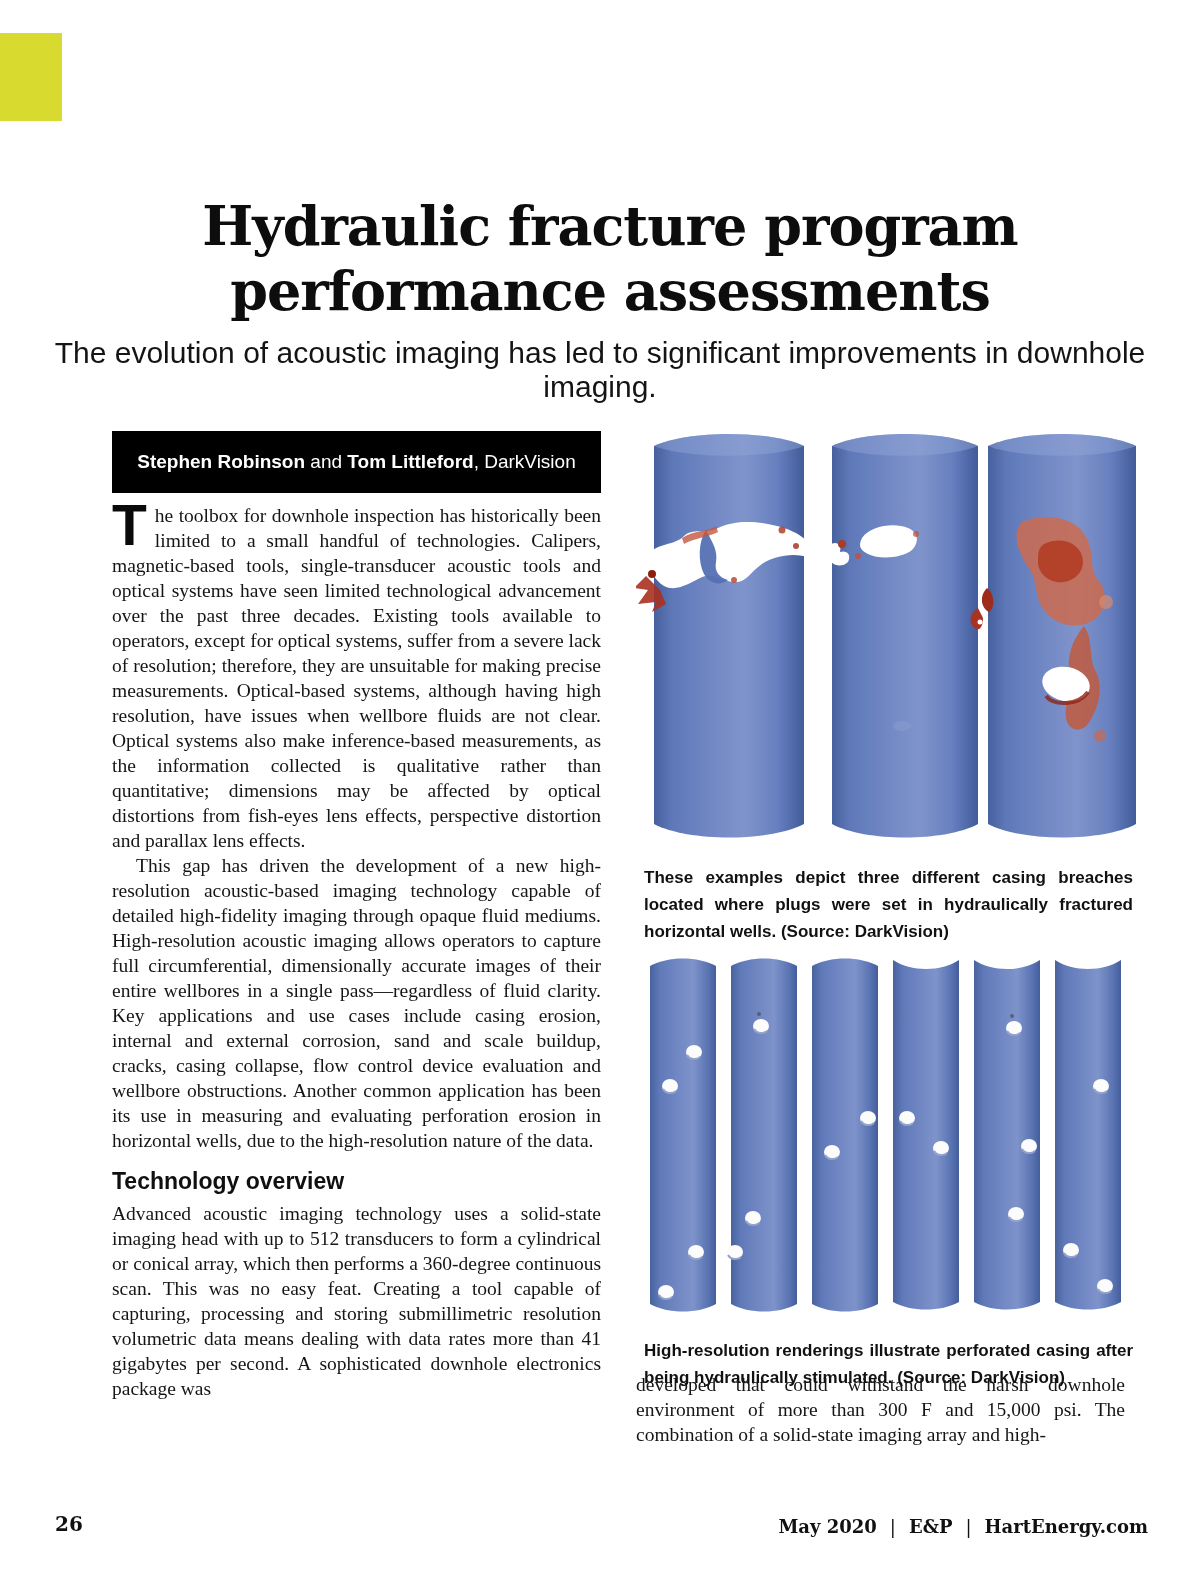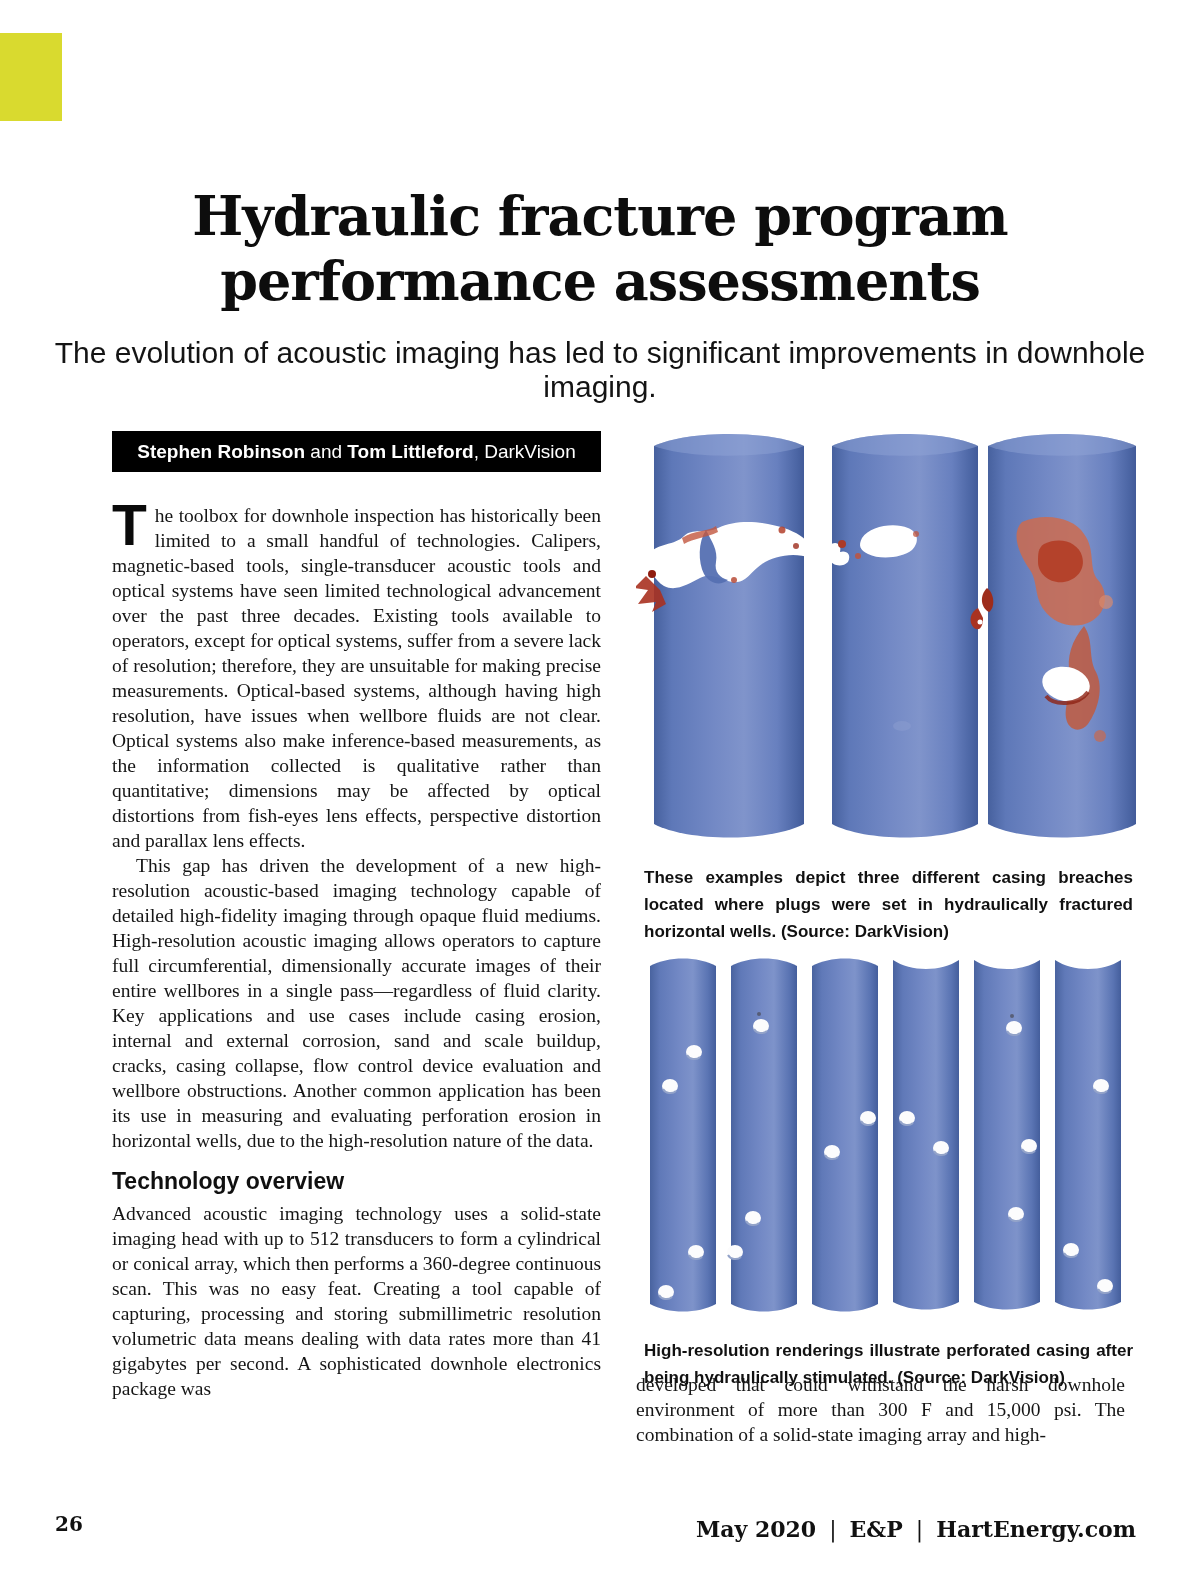--- a/index.html
+++ b/index.html
@@ -7,28 +7,28 @@
     position:relative; width:1200px; height:1575px; margin:0 auto;
     background:#ffffff; overflow:hidden;
     font-family:"Liberation Serif", serif; color:#151515;
   }
   
   .kicker-square { position:absolute; left:0; top:33px; width:62px; height:88px; background:#d9da2f; }
   .kicker { position:absolute; left:79px; top:56px; font-family:"Liberation Sans", sans-serif; }
   .kicker-l1 { font-weight:700; font-size:22px; letter-spacing:.5px; color:#1b1b1b; }
   .kicker-l2 { font-weight:400; font-size:22px; letter-spacing:1.2px; color:#222; margin-top:4px; }
   
-  .title { position:absolute; left:40px; width:1120px; top:184px; margin:0; text-align:center;
+  .title { position:absolute; left:40px; width:1120px; top:184px; margin:10px; text-align:center;
     font-family:"DejaVu Serif", serif; font-weight:700; font-size:54px; line-height:65px;
     color:#0d0d0d; letter-spacing:-1px; }
   .title span { display:block; }
   .subtitle { position:absolute; left:30px; width:1140px; top:336px; margin:0; text-align:center;
     font-family:Liberation Sans, sans-serif; font-size:30px; color:#141414; }
   
-  .byline { position:absolute; left:112px; top:431px; width:489px; height:41px; background:#000;
+  .byline { position:absolute; left:112px; top:431px; width:489px; height:62px; background:#000;
     color:#fff; display:flex; align-items:center; justify-content:center;
     font-family:"Liberation Sans", sans-serif; font-size:19px; }
   .byline span { white-space:pre; }
   .byline .b { font-weight:700; }
   
   .col-left { position:absolute; left:112px; top:503px; width:489px; }
   .body { font-size:19.5px; line-height:25px; text-align:justify; margin:0; color:#151515; }
   .indent { text-indent:24px; }
   .dropcap { float:left; font-family:"Liberation Sans", sans-serif; font-weight:700;
     font-size:57px; line-height:44px; padding-right:8px; color:#0a0a0a; }
@@ -39,22 +39,22 @@
   .fig1 { left:636px; top:424px; width:500px; height:424px; }
   .fig2 { left:636px; top:946px; width:500px; height:372px; }
   .caption { position:absolute; font-family:"Liberation Sans", sans-serif; font-weight:700;
     font-size:17px; line-height:27px; text-align:justify; color:#111; margin:8px; width:489px; }
   .cap1 { left:636px; top:856px; }
   .cap2 { left:636px; top:1329px; }
   .p4 { position:absolute; left:636px; top:1372px; width:489px; }
   
   .footer-left { position:absolute; left:55px; top:1512px; font-family:"DejaVu Serif", serif;
     font-weight:700; font-size:20px; color:#111; }
-  .footer-right { position:absolute; right:64px; top:1516px; font-family:"DejaVu Serif", serif;
-    font-weight:700; font-size:22px; color:#111; }
+  .footer-right { position:absolute; right:52px; top:1516px; font-family:"DejaVu Serif", serif;
+    font-weight:700; font-size:18px; color:#111; }
   .footer-right .sep { margin:0 13px; font-weight:400; }
 </style>
 </head>
 <body>
 
 <div class="page">
 
   <div class="kicker-square" style="background-color: rgb(217, 218, 47);"></div>
 
   <h1 class="title">

